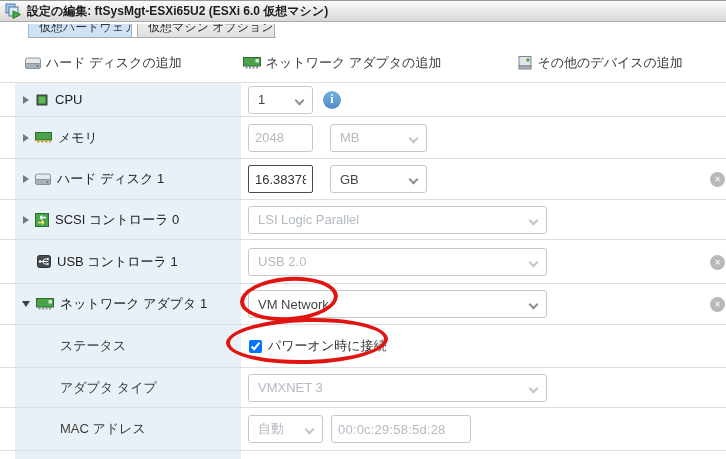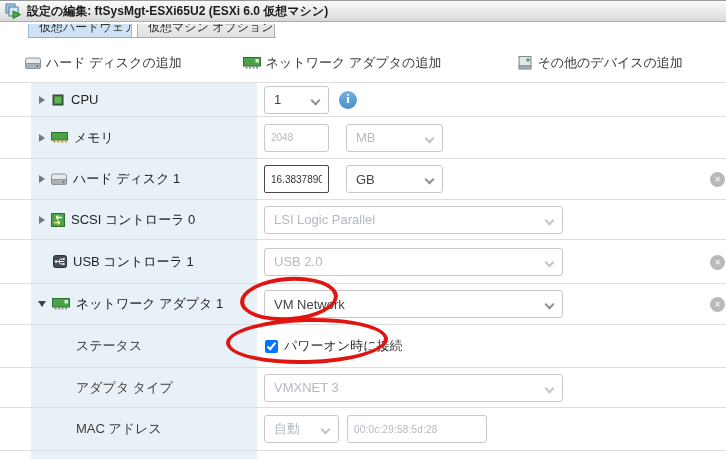--- a/index.html
+++ b/index.html
@@ -24,21 +24,21 @@
 
   
   .toolbar { margin: 14px 0 0 25px; height: 22px; display: flex; align-items: center; gap: 47px; }
   .toolbtn { display: flex; align-items: center; gap: 5px; color: #3a3a3a; cursor: pointer; white-space: nowrap; }
   .toolbtn + .toolbtn { margin-left: 14px; }
   .toolbtn.last { margin-left: 30px; }
 
   
   .grid { margin-top: 8px; border-top: 1px solid #dcdfe2; }
   .row { display: flex; border-bottom: 1px solid #dcdfe2; align-items: stretch; }
-  .labelcell { margin-left: 31px; width: 226px; background: #e9f1f8; display: flex;
+  .labelcell { margin-left: 15px; width: 226px; background: #e9f1f8; display: flex;
     align-items: center; gap: 6px; padding-left: 4px; flex: none; }
   .labelcell .lbl { color: #222; white-space: nowrap; }
   .labelcell.nested { padding-left: 45px; }
   .labelcell.nested .lbl { color: #3c3c3c; }
   .valuecell { flex: 1; display: flex; align-items: center; padding-left: 7px; position: relative; }
 
   .h-cpu{height:34px}.h-mem{height:42px}.h-hd{height:41px}.h-scsi{height:40px}
   .h-usb{height:44px}.h-net{height:41px}.h-stat{height:43px}.h-adp{height:40px}
   .h-mac{height:43px}.h-stub{height:8px;border-bottom:none}
 
@@ -56,21 +56,21 @@
   .select .chev { position: absolute; right: 9px; top: 10px; width: 7px; height: 7px;
     border-right: 2px solid #8f8f8f; border-bottom: 2px solid #8f8f8f; transform: rotate(45deg) ; }
   .select.disabled { color: #b4bac0; }
   .select.disabled .chev { border-color: #c4c4c4; }
   .w-small { width: 65px; }
   .w-unit { width: 97px; margin-left: 17px; }
   .w-wide { width: 299px; }
   .w-mac { width: 75px; text-align: right; }
 
   .tinput { height: 28px; width: 65px; border: 1px solid #c8c8c8; border-radius: 3px;
-    padding: 0 6px; font-family: inherit; font-size: 10px; color: #b4bac0; background: #fff; }
+    padding: 0 6px; font-family: inherit; font-size: 13px; color: #b4bac0; background: #fff; }
   .tinput.active { border: 1px solid #4a4a4a; border-radius: 2px; color: #333; }
   .tinput.mac { width: 140px; margin-left: 8px; letter-spacing: 0.2px; }
 
   
   .info { width: 18px; height: 18px; border-radius: 50%; margin-left: 10px; flex: none;
     background: linear-gradient(#76b0e0, #4c8cc7); display: flex; align-items: center; justify-content: center; }
   .info::before { content: "i"; color: #fff; font-weight: bold; font-size: 12px;
     font-family: "Liberation Serif", serif; }
 
   

